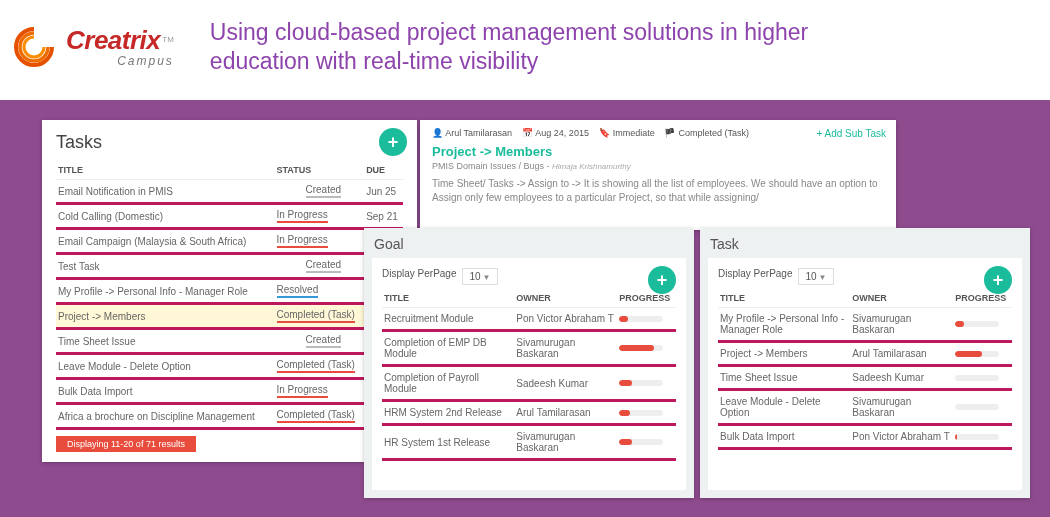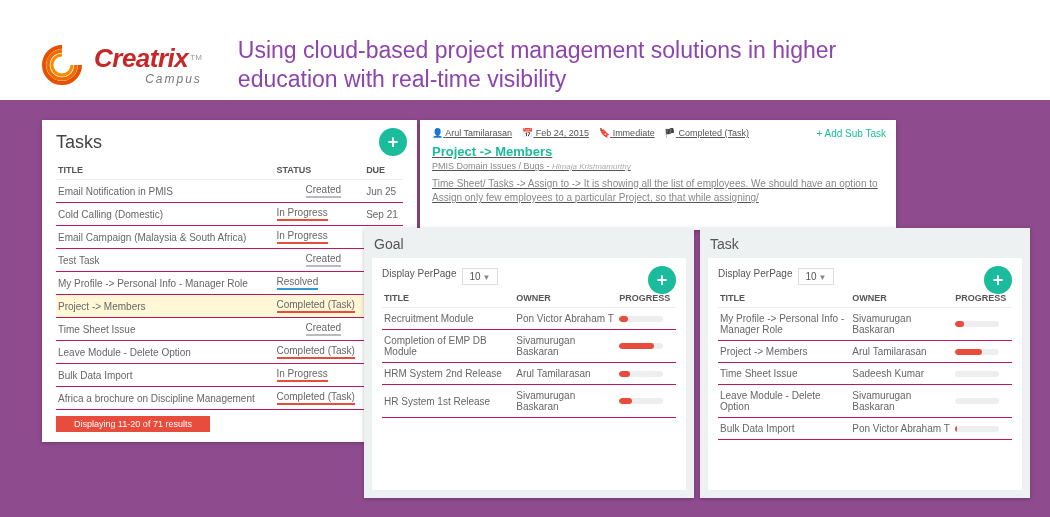--- a/index.html
+++ b/index.html
@@ -1,39 +1,39 @@
 <!DOCTYPE html>
 <html><head>
 <meta charset="utf-8">
 <style>
   * { box-sizing: border-box; margin: 0; padding: 0; }
   body { font-family: Arial, Helvetica, sans-serif; background: #fff; width: 1050px; height: 517px; overflow: hidden; position: relative; }
-  .top { display: flex; align-items: center; padding: 18px 40px 10px; margin-top: 18px; }
+  .top { display: flex; align-items: center; padding: 18px 12px 10px; }
   .logo { display: flex; align-items: center; gap: 10px; }
   .logo-mark { width: 44px; height: 44px; }
   .logo-text { display: flex; flex-direction: column; line-height: 1; }
   .logo-text .main { font-size: 26px; font-weight: 700; color: #c62828; font-style: italic; letter-spacing: -0.5px; }
   .logo-text .sub { font-size: 12px; color: #777; text-align: right; letter-spacing: 2px; margin-top: 2px; font-style: italic; }
   .tm { font-size: 8px; color: #999; vertical-align: super; margin-left: 2px; }
   .headline { font-size: 23px; color: #8e44ad; font-weight: 400; line-height: 1.25; margin-left: 36px; max-width: 680px; }
   .purple { background: #8e4b8e; position: absolute; top: 100px; left: 0; right: 0; bottom: 0; }
   .panel { background: #fff; box-shadow: 0 1px 4px rgba(0,0,0,0.25); position: absolute; font-size: 10px; color: #555; }
   .tasks-panel { left: 42px; top: 20px; width: 375px; padding: 12px 14px 10px; }
   .tasks-panel h3 { font-size: 18px; font-weight: 400; color: #444; margin-bottom: 8px; }
   .add-btn { position: absolute; right: 10px; top: 8px; width: 28px; height: 28px; border-radius: 50%; background: #1abc9c; color: #fff; display: flex; align-items: center; justify-content: center; font-size: 18px; font-weight: 700; cursor: pointer; }
   table { width: 100%; border-collapse: collapse; }
   th { text-align: left; font-size: 9px; color: #555; font-weight: 700; padding: 4px 2px; border-bottom: 1px solid #eee; }
-  td { padding: 4px 2px; font-size: 10px; color: #666; border-bottom: 1px solid #be185d; vertical-align: middle; }
+  td { padding: 4px 2px; font-size: 10px; color: #666; border-bottom: 3px solid #be185d; vertical-align: middle; }
   .status-cell span { display: inline-block; padding-bottom: 1px; }
   .u-red { border-bottom: 2px solid #e74c3c; }
   .u-blue { border-bottom: 2px solid #3498db; }
   .u-gray { border-bottom: 2px solid #bbb; margin-left: 29px; }
   .row-hl { background: #fff7d6; }
-  .result-badge { display: inline-block; background: #e74c3c; color: #fff; font-size: 9px; padding: 3px 18px; margin-top: 6px; }
-  .detail-panel { left: 420px; top: 20px; width: 476px; height: 110px; padding: 8px 12px; text-decoration: underline; }
+  .result-badge { display: inline-block; background: #e74c3c; color: #fff; font-size: 9px; padding: 3px 11px; margin-top: 6px; }
+  .detail-panel { left: 420px; top: 20px; width: 476px; height: 110px; padding: 8px 12px; }
   .detail-meta { font-size: 9px; color: #555; display: flex; align-items: center; gap: 10px; flex-wrap: wrap; }
   .detail-meta .ico { display: inline-block; }
   .detail-title { color: #1abc9c; font-size: 13px; font-weight: 600; margin-top: 6px; }
   .detail-bc { font-size: 9px; color: #888; margin-top: 2px; }
   .detail-desc { font-size: 10px; color: #888; margin-top: 6px; line-height: 1.4; }
   .addsub { position: absolute; right: 10px; top: 8px; color: #1abc9c; font-size: 10px; cursor: pointer; }
   .goal-panel { left: 364px; top: 128px; width: 330px; height: 270px; background:#eef1f2; padding:8px; }
   .task-panel { left: 700px; top: 128px; width: 330px; height: 270px; background:#eef1f2; padding:8px; }
   .card-title { font-size: 14px; color: #555; margin-bottom: 6px; padding-left: 2px; }
   .inner { background: #fff; padding: 10px 10px 6px; position: relative; height: 232px; }
@@ -129,21 +129,21 @@
     <td></td>
           </tr>
         </tbody>
     </table>
     <span class="result-badge">Displaying 11-20 of 71 results</span>
   </div>
 
   <div class="panel detail-panel">
     <div class="detail-meta">
       <span><span class="ico">👤</span> <span>Arul Tamilarasan</span></span>
-      <span><span class="ico">📅</span> <span>Feb 24, 2015</span></span>
+      <span><span class="ico">📅</span> <span>Aug 24, 2015</span></span>
       <span><span class="ico">🔖</span> <span>Immediate</span></span>
       <span><span class="ico">🏴</span> <span>Completed (Task)</span></span>
     </div>
     <div class="addsub">
       <span style="color:#1abc9c;">+</span> <span>Add Sub Task</span>
     </div>
     <div class="detail-title">Project -&gt; Members</div>
     <div class="detail-bc">
       <span>PMIS Domain Issues / Bugs</span> - <span style="font-style:italic;color:#aaa;font-size:8px;">Himaja Krishnamurthy</span>
     </div>
@@ -181,20 +181,29 @@
             <tr>
               <td style="width:45%">Completion of EMP DB Module</td>
     <td style="width:35%">Sivamurugan Baskaran</td>
     <td>
                 <div class="progress">
                   <div class="bar" style="width:80%"></div>
                 </div>
               </td>
             </tr>
             <tr>
+              <td style="width:45%">Completion of Payroll Module</td>
+    <td style="width:35%">Sadeesh Kumar</td>
+    <td>
+                <div class="progress">
+                  <div class="bar" style="width:30%"></div>
+                </div>
+              </td>
+            </tr>
+            <tr>
               <td style="width:45%">HRM System 2nd Release</td>
     <td style="width:35%">Arul Tamilarasan</td>
     <td>
                 <div class="progress">
                   <div class="bar" style="width:25%"></div>
                 </div>
               </td>
             </tr>
             <tr>
               <td style="width:45%">HR System 1st Release</td>

